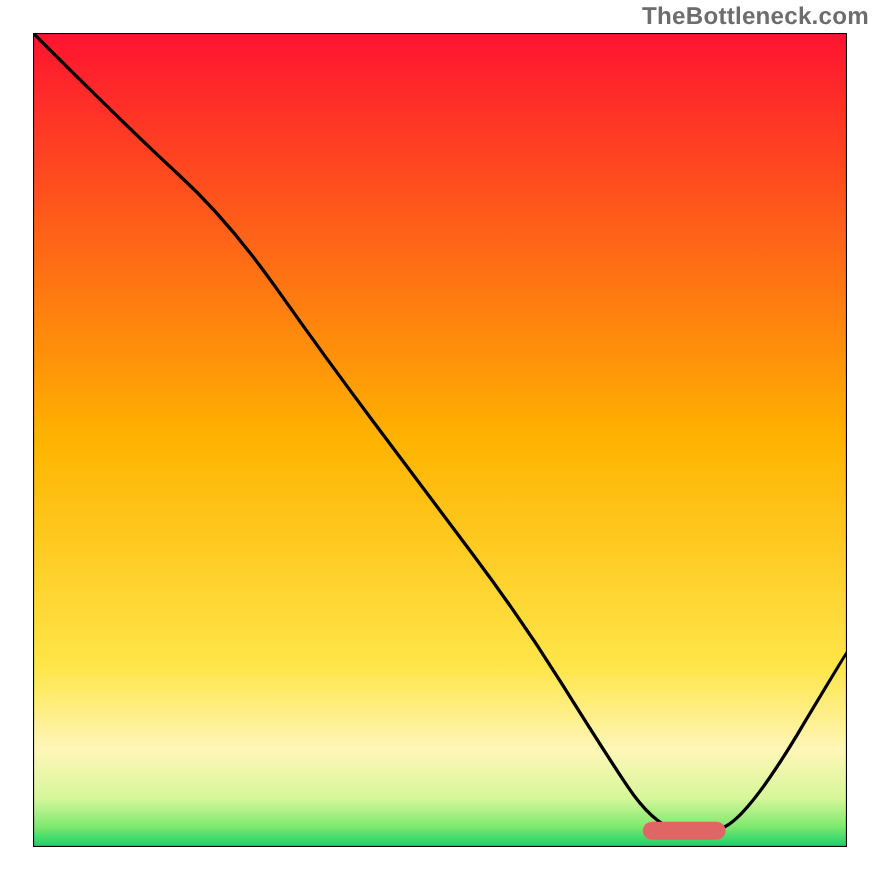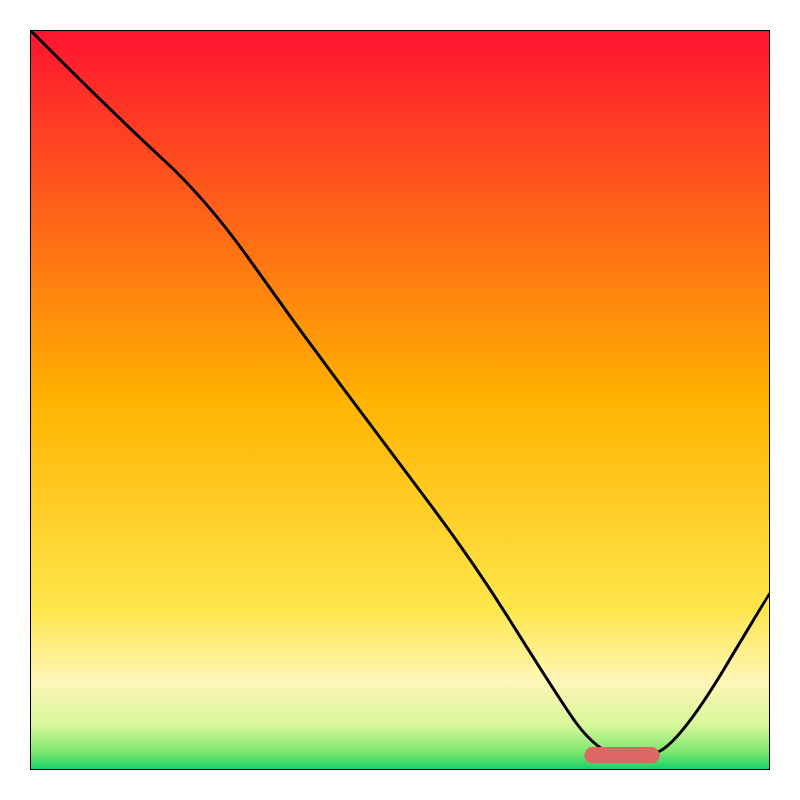--- a/index.html
+++ b/index.html
@@ -29,20 +29,21 @@
     position: absolute;
     top: 30px;
     left: 30px;
   }
 </style>
 </head>
 <body>
 
 <div class="chart-wrap">
 
+  <div class="watermark">TheBottleneck.com</div>
 
   <svg class="plot" width="740" height="740" viewBox="0 0 740 740" preserveAspectRatio="none">
     <defs>
       <linearGradient id="bg-grad" x1="0" y1="0" x2="0" y2="1">
 
       <stop offset="0%" stop-color="#ff1330"></stop>
           <stop offset="50%" stop-color="#ffb300"></stop>
           <stop offset="78%" stop-color="#ffe64a"></stop>
           <stop offset="88%" stop-color="#fff6b8"></stop>
           <stop offset="94%" stop-color="#d6f79a"></stop>

